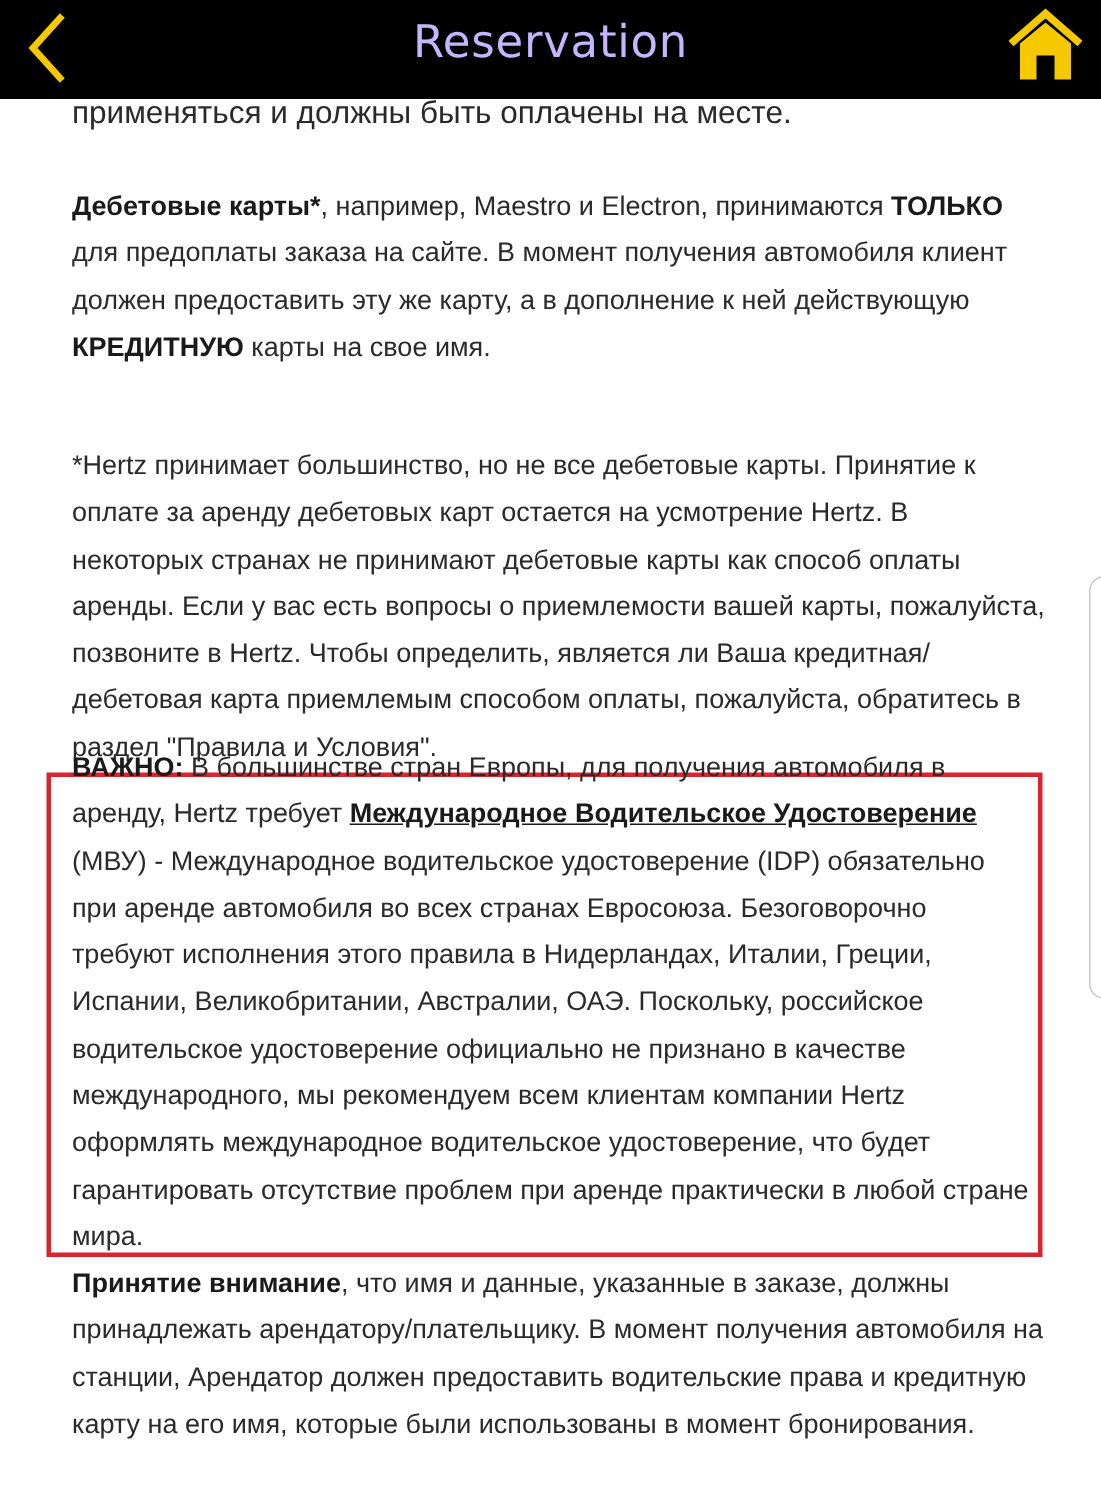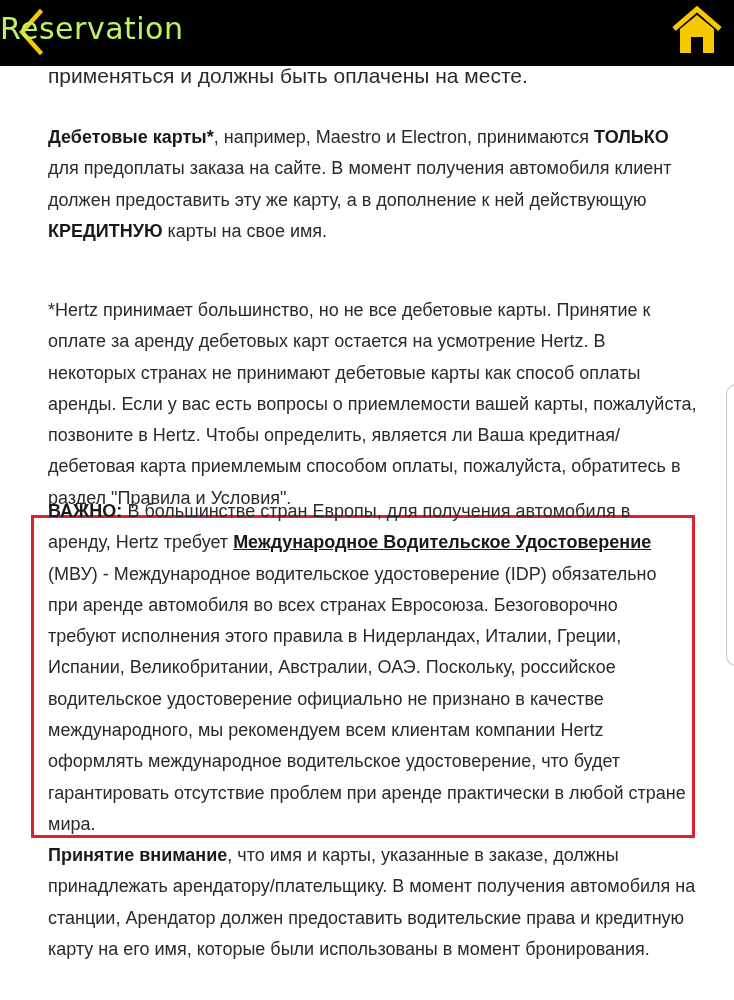--- a/index.html
+++ b/index.html
@@ -26,22 +26,22 @@
       width: 40px;
       height: 50px;
       cursor: pointer;
     }
     .app-title {
       position: absolute;
       left: 0; right: 0;
       top: 0;
       height: 58px;
       line-height: 58px;
-      text-align: left;
-      color: #bef264;
+      text-align: center;
+      color: #c4b5fd;
       font-size: 30px;
       font-family: "DejaVu Sans", sans-serif;
       font-weight: normal;
       letter-spacing: 0.5px;
     }
     .home-button {
       position: absolute;
       right: 10px;
       top: 5px;
       width: 54px;
@@ -116,21 +116,21 @@
     <span>*Hertz принимает большинство, но не все дебетовые карты. Принятие к оплате за аренду дебетовых карт остается на усмотрение Hertz. В некоторых странах не принимают дебетовые карты как способ оплаты аренды. Если у вас есть вопросы о приемлемости вашей карты, пожалуйста, позвоните в Hertz. Чтобы определить, является ли Ваша кредитная/дебетовая карта приемлемым способом оплаты, пожалуйста, обратитесь в раздел "Правила и Условия".</span>
   </div>
 
   <div class="important-box"></div>
 
   <div class="para important-para">
     <b>ВАЖНО:</b><span> В большинстве стран Европы, для получения автомобиля в аренду, Hertz требует </span><b><u>Международное Водительское Удостоверение</u></b><span> (МВУ) - Международное водительское удостоверение (IDP) обязательно при аренде автомобиля во всех странах Евросоюза. Безоговорочно требуют исполнения этого правила в Нидерландах, Италии, Греции, Испании, Великобритании, Австралии, ОАЭ. Поскольку, российское водительское удостоверение официально не признано в качестве международного, мы рекомендуем всем клиентам компании Hertz оформлять международное водительское удостоверение, что будет гарантировать отсутствие проблем при аренде практически в любой стране мира.</span>
   </div>
 
   <div class="para notice-para">
-    <b>Принятие внимание</b><span>, что имя и карты, указанные в заказе, должны принадлежать арендатору/плательщику. В момент получения автомобиля на станции, Арендатор должен предоставить водительские права и кредитную карту на его имя, которые были использованы в момент бронирования.</span>
+    <b>Принятие внимание</b><span>, что имя и данные, указанные в заказе, должны принадлежать арендатору/плательщику. В момент получения автомобиля на станции, Арендатор должен предоставить водительские права и кредитную карту на его имя, которые были использованы в момент бронирования.</span>
   </div>
 
   <div class="edge-handle"></div>
 </div>
 
 <div class="app-bar">
   <div class="back-button">
     <svg width="40" height="50" viewBox="0 0 40 50">
       <polyline points="30,6 12,26 30,46" fill="none" stroke="#f5c800" stroke-width="4.5" stroke-linecap="square" stroke-linejoin="miter"></polyline>
     </svg>

